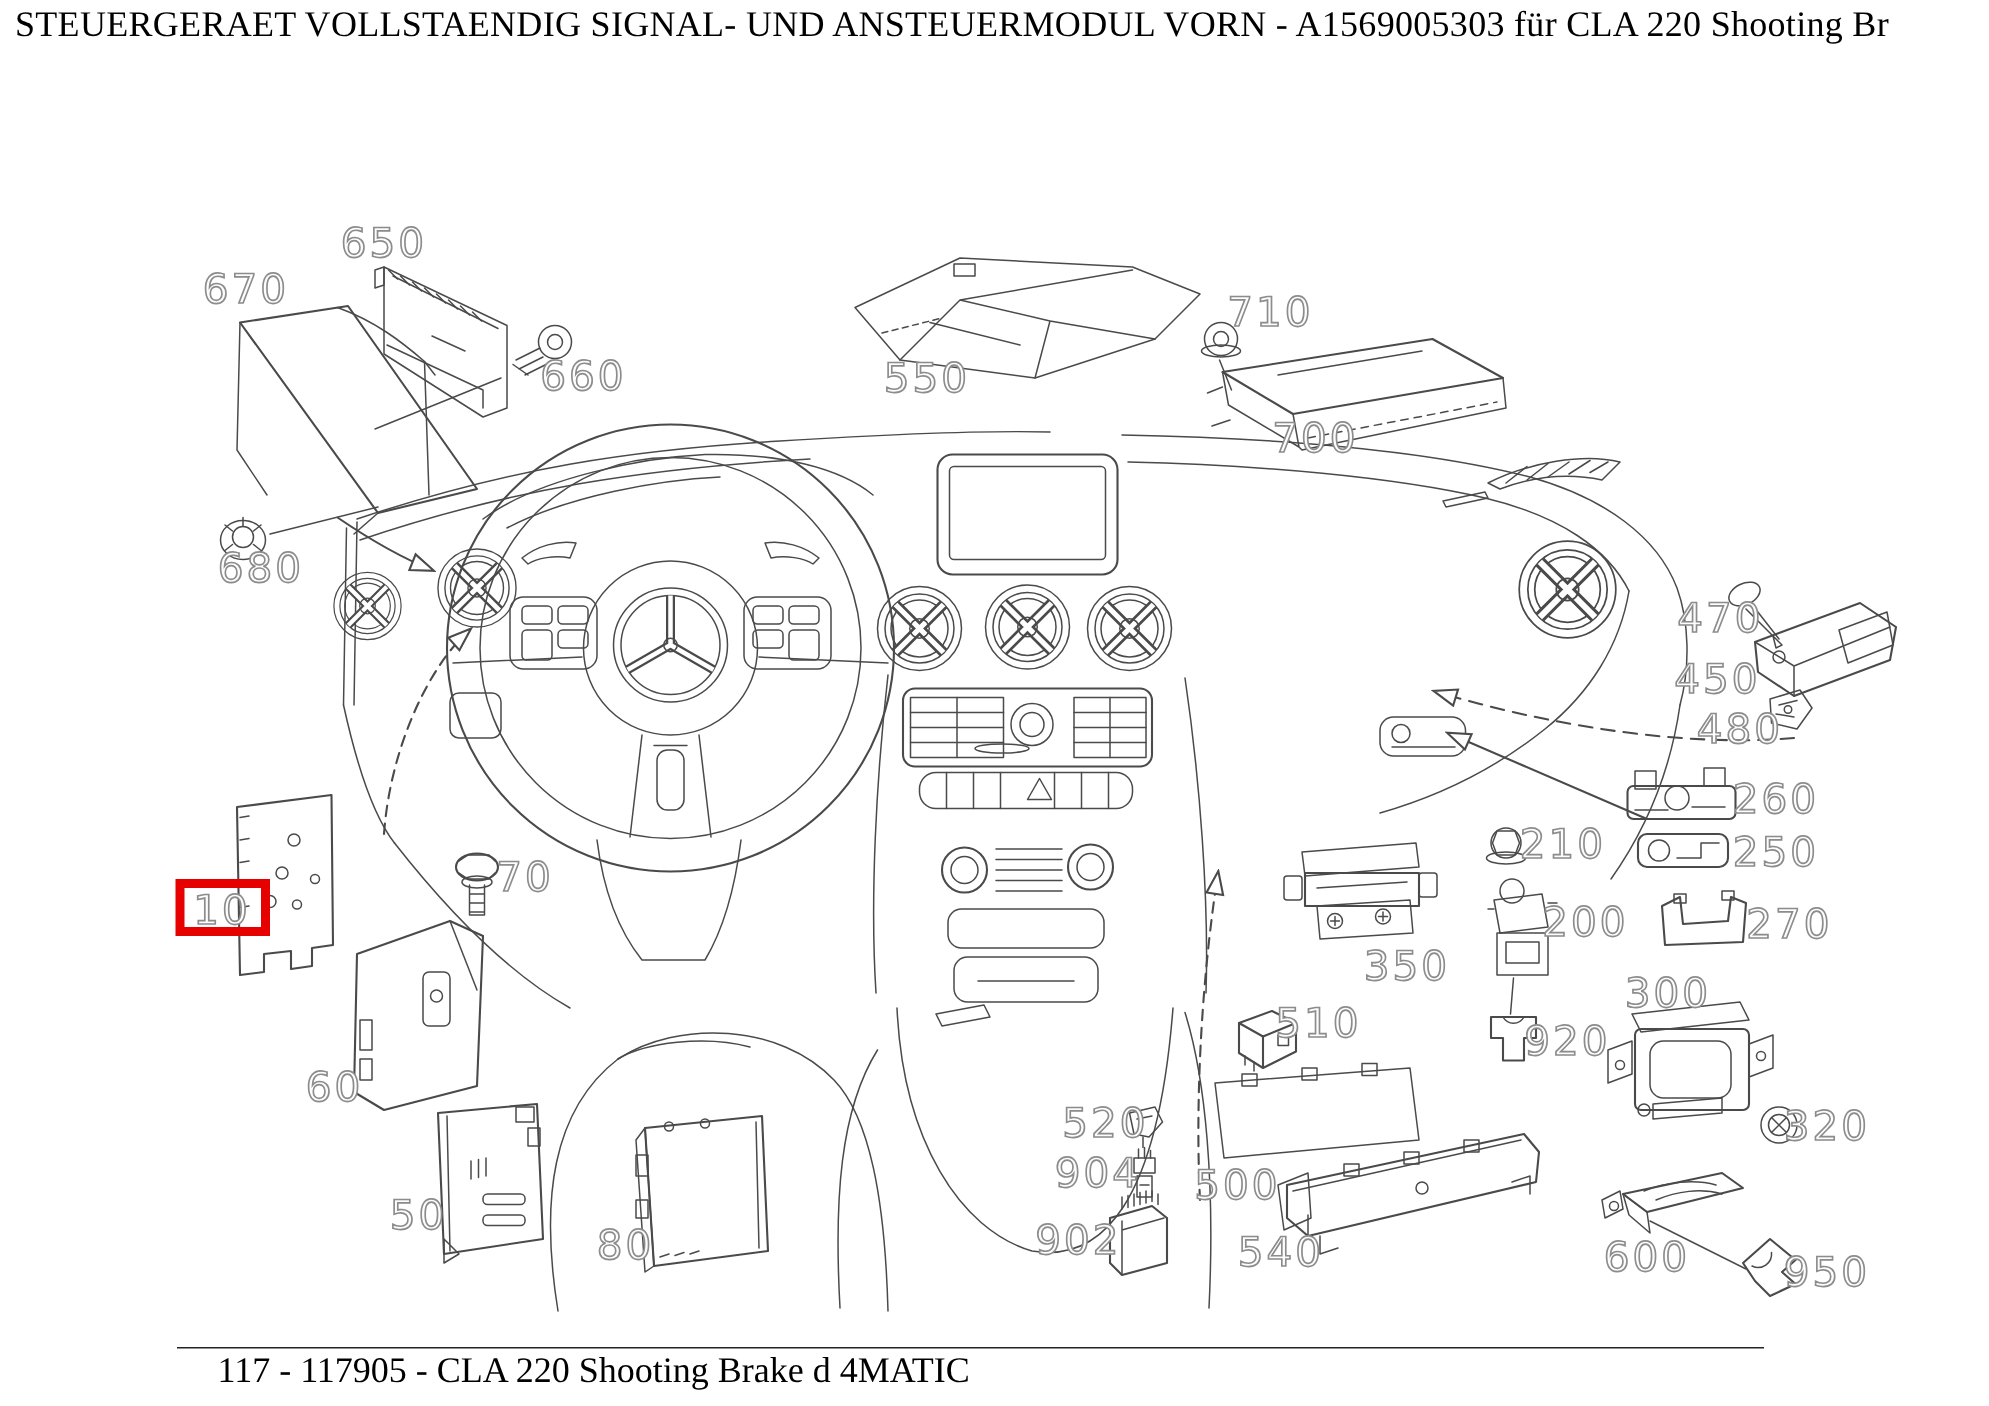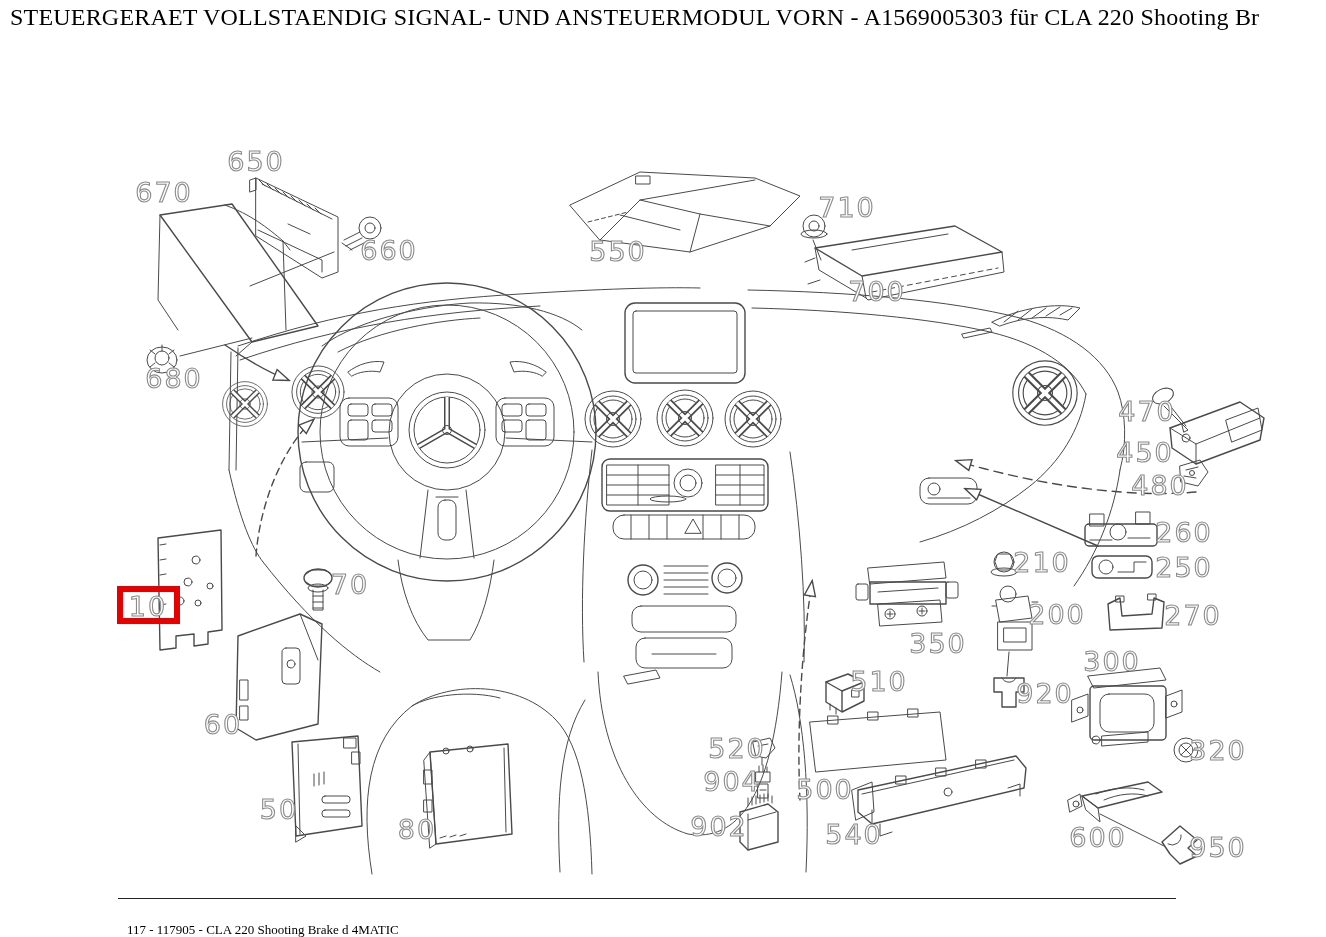--- a/index.html
+++ b/index.html
@@ -11,23 +11,22 @@
     position:absolute;left:10px;top:4px;width:1320px;
     font-size:24px;color:#000;white-space:nowrap;overflow:hidden;
     letter-spacing:0.2px;
   }
   .diagram-svg{position:absolute;left:0;top:0;}
   .footer-rule{
     position:absolute;left:118px;top:898px;width:1058px;height:0;
     border-top:1.6px solid #222;
   }
   .caption{
-    position:absolute;left:127px;top:901px;font-size:13px;color:#000;
+    position:absolute;left:145px;top:901px;font-size:24px;color:#000;
     white-space:nowrap;
-    margin-top:21px;
   }
   
   .ln{stroke:#4a4a4a;fill:none;stroke-width:1;stroke-linejoin:round;stroke-linecap:round;}
   .ln2{stroke:#4a4a4a;fill:none;stroke-width:1.4;stroke-linejoin:round;stroke-linecap:round;}
   .lbl{
     font-family:"DejaVu Sans", sans-serif;font-size:27px;letter-spacing:2px;
     fill:#fdfdfd;stroke:#8c8c8c;stroke-width:1.1px;text-anchor:middle;
   }
 </style>
 </head>

